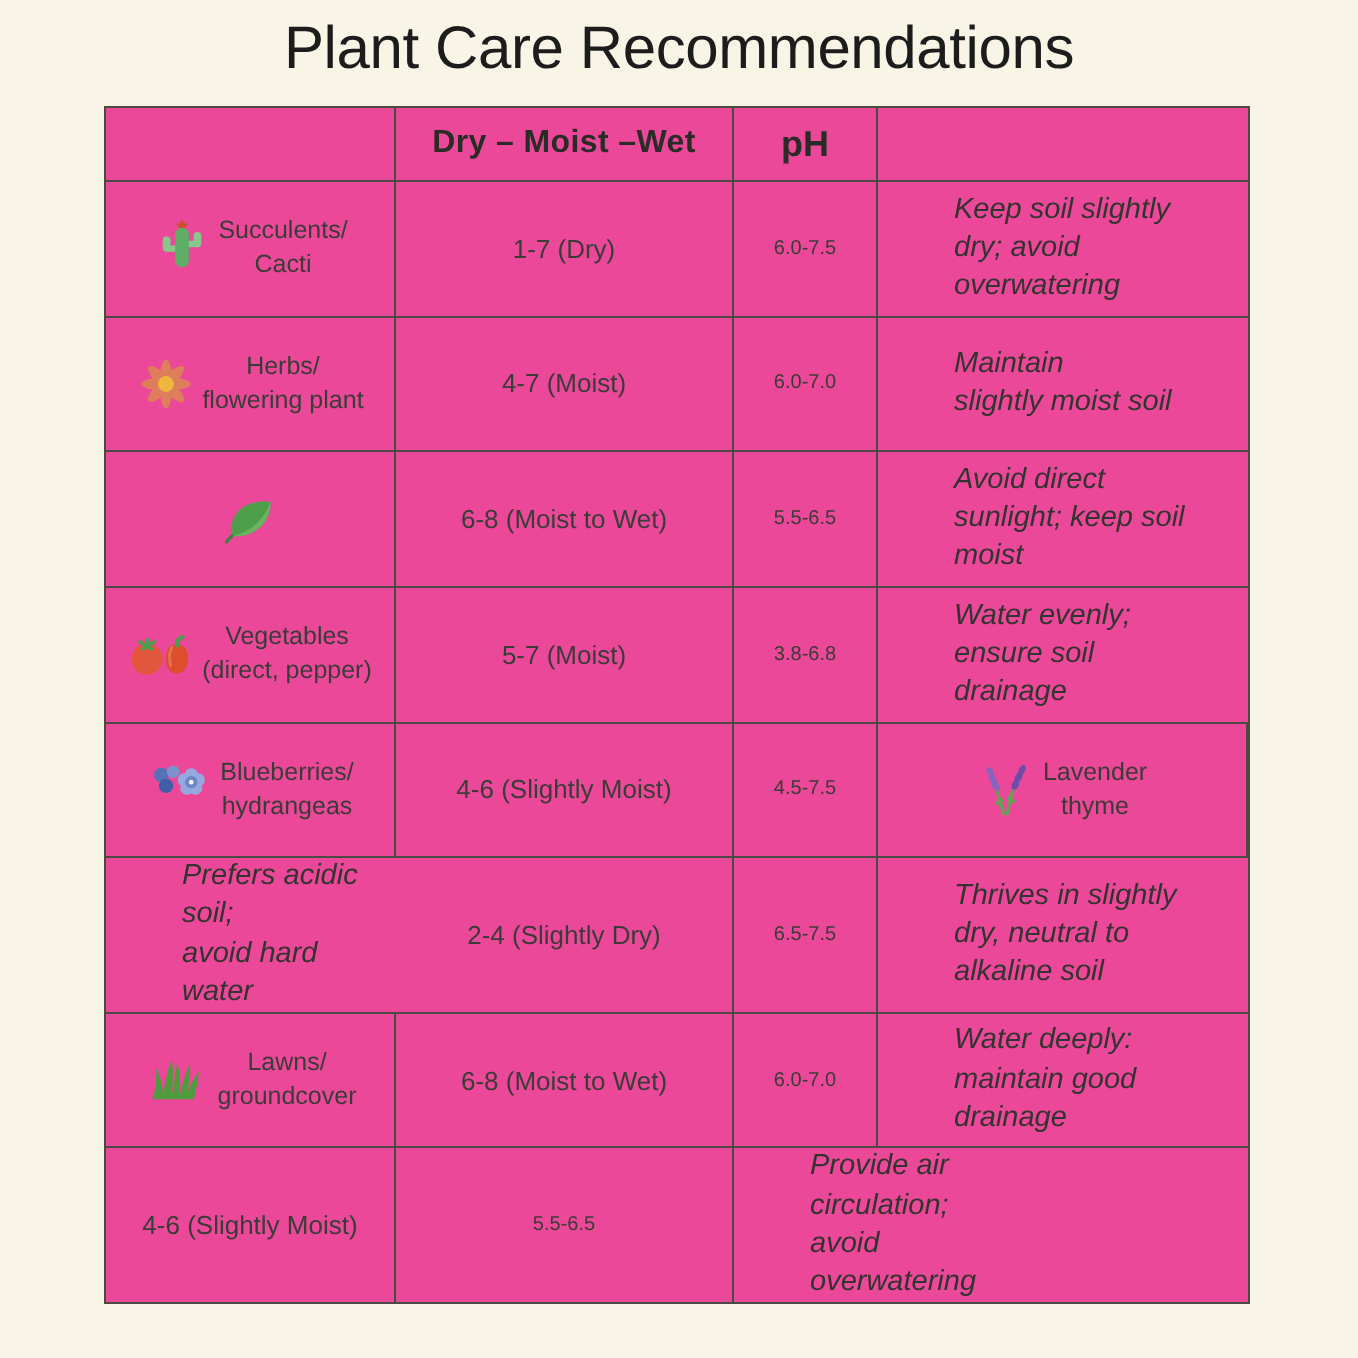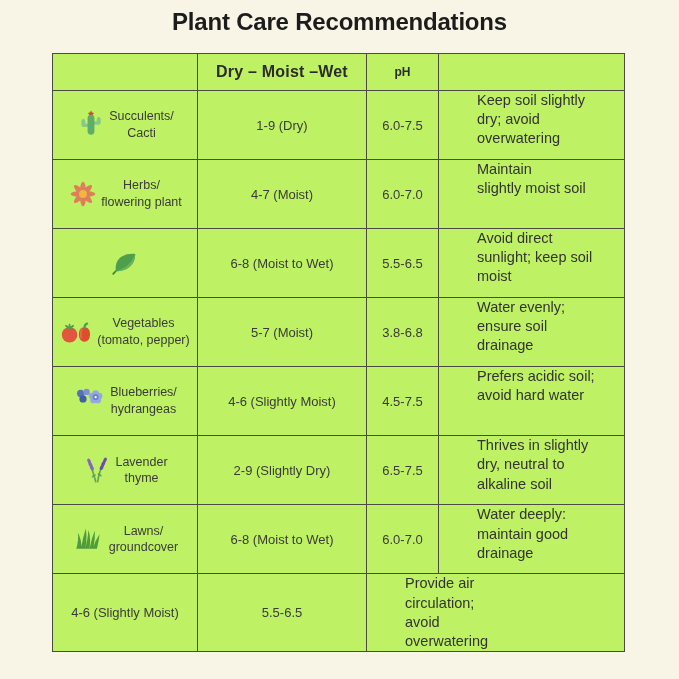--- a/index.html
+++ b/index.html
@@ -4,50 +4,50 @@
 <style>
   html,body{margin:0;padding:0;}
   body{
     width:679px;height:679px;overflow:hidden;position:relative;
     background:#F8F4E6;
     font-family:"Liberation Sans","DejaVu Sans",sans-serif;
     color:#3B3B37;
   }
   .page-title{
     position:absolute;top:8px;left:0;width:679px;
-    text-align:center;font-size:24px;font-weight:700;color:#1C1C1C;
+    text-align:center;font-size:30px;font-weight:400;color:#1C1C1C;
     letter-spacing:-0.2px;
   }
   .care-table{
     position:absolute;left:52px;top:53px;width:573px;height:599px;
     display:grid;
     grid-template-columns:145px 169px 72px 1fr;
     grid-template-rows:37px repeat(8,1fr);
     border:1.5px solid #4B4A43;
     box-sizing:border-box;
-    background:#bef264;
+    background:#ec4899;
   }
   .cell{
     border-right:1px solid #4B4A43;
     border-bottom:1px solid #4B4A43;
     box-sizing:border-box;
     display:flex;align-items:center;justify-content:center;
     text-align:center;
   }
   .cell.last-col{border-right:none;}
   .cell.last-row{border-bottom:none;}
   .hdr-moist{font-size:16px;font-weight:700;color:#2B2B28;letter-spacing:0.2px;}
-  .hdr-ph{font-size:12px;font-weight:600;color:#2B2B28;}
+  .hdr-ph{font-size:18px;font-weight:600;color:#2B2B28;}
   .plant-cell{flex-direction:row;gap:3px;padding:4px 2px;}
   .plant-label{font-size:12.5px;line-height:1.35;white-space:pre-line;color:#3B3B37;}
   .moist-val{font-size:13px;color:#3B3B37;}
-  .ph-val{font-size:13px;color:#3B3B37;}
+  .ph-val{font-size:10px;color:#3B3B37;}
   .rec-cell{
-    justify-content:flex-start;align-items:flex-start;text-align:left;
-    padding-left:38px;padding-right:6px;
+    justify-content:flex-start;align-items:center;text-align:left;
+    padding-left:38px;padding-right:6px;font-style:italic;
   }
   .rec-text{font-size:14.5px;line-height:1.32;white-space:pre-line;color:#33332F;}
   .icon{display:block;height:30px;line-height:0;}
   svg{display:block;}
 </style>
 </head>
 <body>
 
 <div class="page-title">Plant Care Recommendations</div>
 
@@ -65,21 +65,21 @@
         <rect x="5" y="8.5" width="3.6" height="7.2" rx="1.8" fill="#86C78A"></rect>
         <rect x="6.8" y="12.8" width="5.2" height="3" fill="#86C78A"></rect>
         <rect x="19.4" y="6.5" width="3.6" height="7.2" rx="1.8" fill="#86C78A"></rect>
         <rect x="16" y="10.6" width="5.2" height="3" fill="#86C78A"></rect>
         <rect x="10.8" y="4.5" width="6.4" height="18.5" rx="3.2" fill="#5FAE68"></rect>
       </svg>
     </span>
     <span class="plant-label">Succulents/
 Cacti</span>
   </div>
-  <div class="cell moist-val">1-9 (Dry)</div>
+  <div class="cell moist-val">1-7 (Dry)</div>
   <div class="cell ph-val">6.0-7.5</div>
   <div class="cell rec-cell last-col">
     <span class="rec-text">Keep soil slightly
 dry; avoid
 overwatering</span>
   </div>
 
   <div class="cell plant-cell">
     <span class="icon">
       <svg width="30" height="30" viewBox="0 0 28 28">
@@ -123,21 +123,21 @@
     <span class="icon">
       <svg width="34" height="30" viewBox="0 0 32 28">
         <circle cx="9" cy="16.5" r="7.3" fill="#E2563D"></circle>
         <path d="M9 10.5 L5.6 8.2 M9 10.5 L12.4 8.2 M9 10.5 L9 7.2 M9 10.5 L6.9 11.6 M9 10.5 L11.1 11.6" stroke="#4E9C4E" stroke-width="1.7" stroke-linecap="round" fill="none"></path>
         <path d="M23 9.5 c3.6 0 5.2 2.6 5.2 6.6 c0 4.6 -2.1 7 -5.2 7 c-3.1 0 -5.2 -2.4 -5.2 -7 c0 -4 1.6 -6.6 5.2 -6.6 Z" fill="#DC4E2C"></path>
         <path d="M23 10 C23 7.8 24 6.6 25.6 6" stroke="#4E9C4E" stroke-width="2" fill="none" stroke-linecap="round"></path>
         <path d="M20.6 11 C19.6 12.8 19.4 16.5 20 19.5" stroke="#E9714C" stroke-width="1.4" fill="none" stroke-linecap="round"></path>
       </svg>
     </span>
     <span class="plant-label">Vegetables
-(tomato, pepper)</span>
+(direct, pepper)</span>
   </div>
   <div class="cell moist-val">5-7 (Moist)</div>
   <div class="cell ph-val">3.8-6.8</div>
   <div class="cell rec-cell last-col">
     <span class="rec-text">Water evenly;
 ensure soil
 drainage</span>
   </div>
 
   <div class="cell plant-cell">
@@ -155,25 +155,20 @@
         </g>
         <circle cx="21.3" cy="10.2" r="2.9" fill="#6B85C9"></circle>
         <circle cx="21.3" cy="10.2" r="1.1" fill="#F8F4E6"></circle>
       </svg>
     </span>
     <span class="plant-label">Blueberries/
 hydrangeas</span>
   </div>
   <div class="cell moist-val">4-6 (Slightly Moist)</div>
   <div class="cell ph-val">4.5-7.5</div>
-  <div class="cell rec-cell last-col">
-    <span class="rec-text">Prefers acidic soil;
-avoid hard water</span>
-  </div>
-
   <div class="cell plant-cell">
     <span class="icon">
       <svg width="30" height="30" viewBox="0 0 28 28">
         <path d="M12.8 25 C11.3 19 9.8 13.5 7.4 8.5" stroke="#63A257" stroke-width="1.5" fill="none" stroke-linecap="round"></path>
         <path d="M14.6 25 C15.6 18 17.6 12 20.8 6.5" stroke="#63A257" stroke-width="1.5" fill="none" stroke-linecap="round"></path>
         <g fill="#8464BD">
           <ellipse cx="6.6" cy="5.6" rx="1.5" ry="2.4" transform="rotate(-30 6.6 5.6)"></ellipse>
           <ellipse cx="7.8" cy="8.8" rx="1.6" ry="2.6" transform="rotate(-30 7.8 8.8)"></ellipse>
           <ellipse cx="9.2" cy="12" rx="1.6" ry="2.6" transform="rotate(-30 9.2 12)"></ellipse>
         </g>
@@ -182,21 +177,26 @@
           <ellipse cx="19.9" cy="8" rx="1.6" ry="2.6" transform="rotate(28 19.9 8)"></ellipse>
           <ellipse cx="18.4" cy="11.5" rx="1.6" ry="2.6" transform="rotate(28 18.4 11.5)"></ellipse>
         </g>
         <ellipse cx="11" cy="19.5" rx="2.2" ry="1" transform="rotate(-35 11 19.5)" fill="#63A257"></ellipse>
         <ellipse cx="16.5" cy="18.5" rx="2.2" ry="1" transform="rotate(35 16.5 18.5)" fill="#63A257"></ellipse>
       </svg>
     </span>
     <span class="plant-label">Lavender
 thyme</span>
   </div>
-  <div class="cell moist-val">2-9 (Slightly Dry)</div>
+
+  <div class="cell rec-cell last-col">
+    <span class="rec-text">Prefers acidic soil;
+avoid hard water</span>
+  </div>
+  <div class="cell moist-val">2-4 (Slightly Dry)</div>
   <div class="cell ph-val">6.5-7.5</div>
   <div class="cell rec-cell last-col">
     <span class="rec-text">Thrives in slightly
 dry, neutral to
 alkaline soil</span>
   </div>
 
   <div class="cell plant-cell">
     <span class="icon">
       <svg width="34" height="28" viewBox="0 0 32 26">

